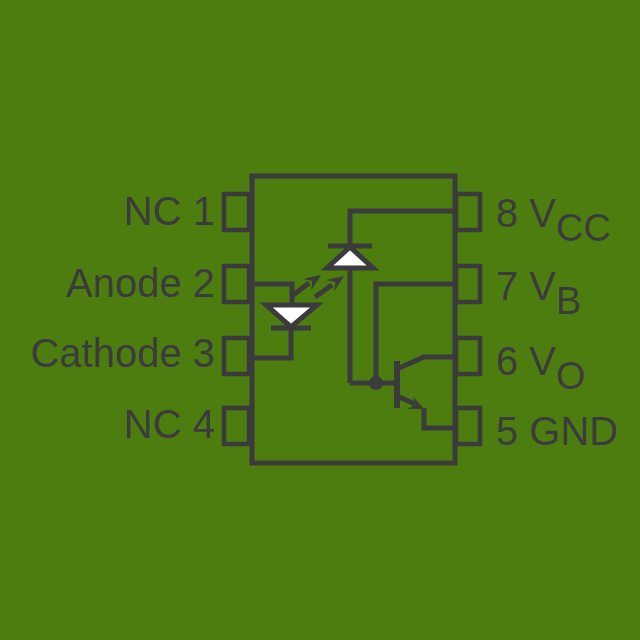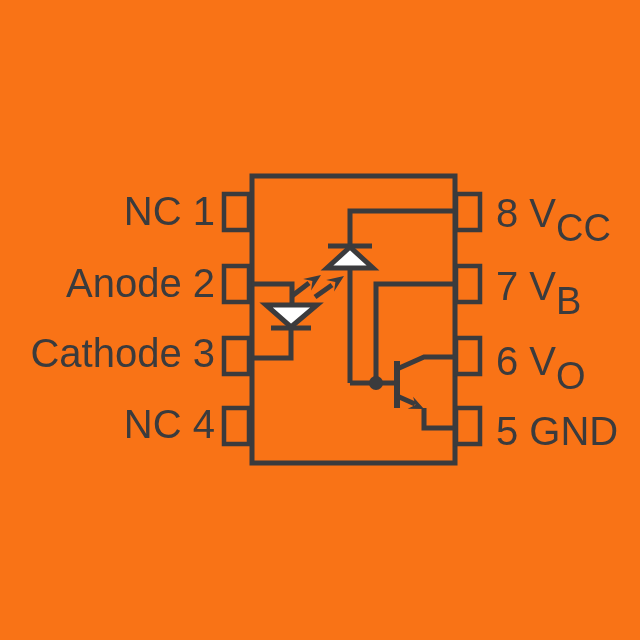--- a/index.html
+++ b/index.html
@@ -1,16 +1,16 @@
 <!DOCTYPE html>
 <html><head>
 <meta charset="utf-8">
 <style>
   html, body { margin: 0; padding: 0; background: #ffffff; }
-  .stage { width: 640px; height: 640px; position: relative; background: #f97316; }
+  .stage { width: 640px; height: 640px; position: relative; background: #4d7c0f; }
   svg { display: block; }
   .lbl { font-family: "Liberation Sans", sans-serif; font-size: 40px; }
   .sub { font-family: "Liberation Sans", sans-serif; font-size: 38px; }
 </style>
 </head>
 <body>
 
 <div class="stage">
   <svg width="640" height="640" viewBox="0 0 640 640">
 

